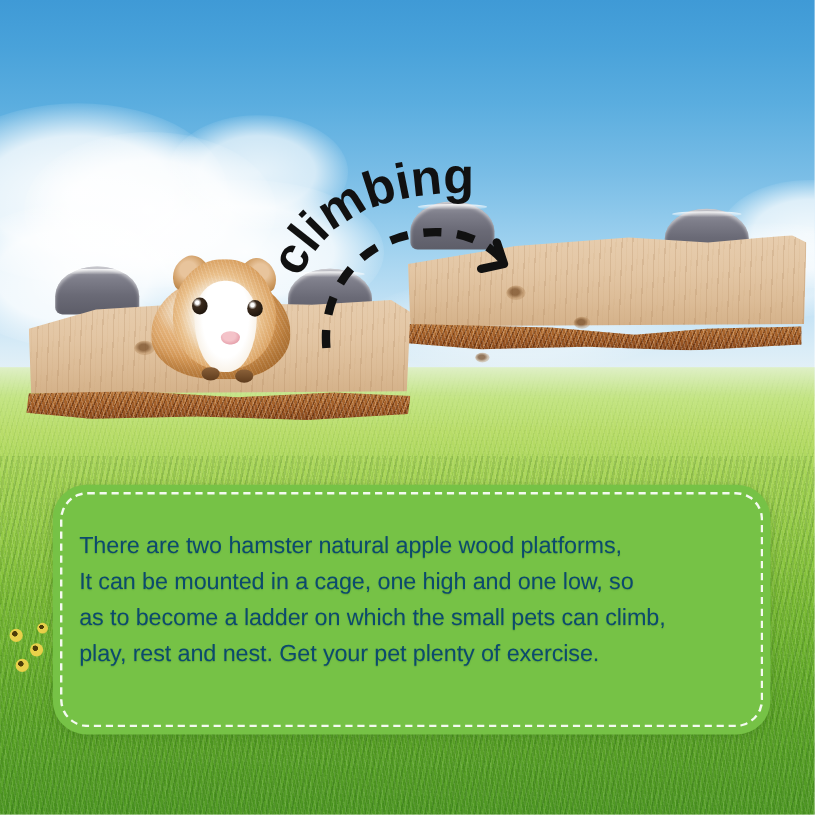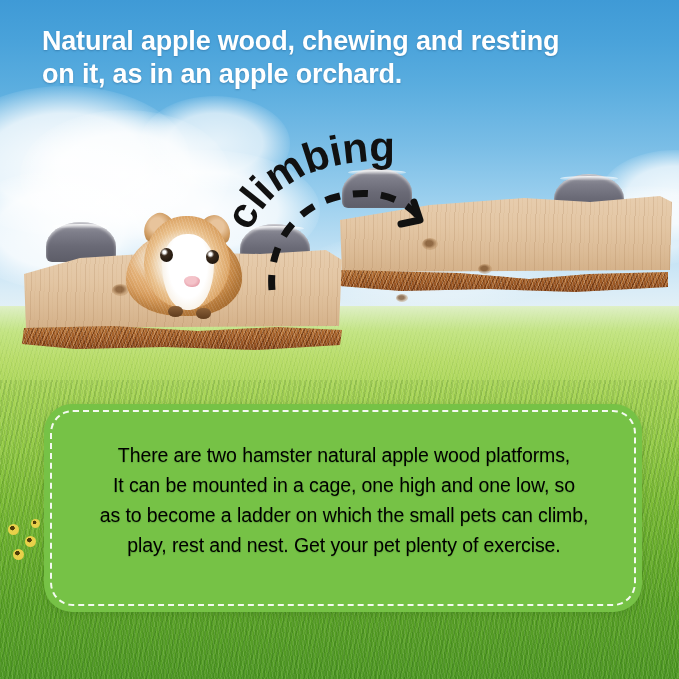--- a/index.html
+++ b/index.html
@@ -183,27 +183,26 @@
     border-radius:28px;
     box-shadow:0 2px 7px rgba(40,90,20,.22);
   }
   .card-dash {
     position:absolute; left:6px; top:6px; right:6px; bottom:6px;
     border:2px dashed rgba(255,255,255,.92);
     border-radius:23px;
   }
   .card-text {
     position:absolute; left:22px; top:36px; right:20px;
-    color:#000000;
+    color:#0c4a6e;
     font-size:19.5px;
     line-height:30px;
     letter-spacing:-.1px;
     text-shadow:0 1px 1px rgba(50,110,25,.30);
     white-space:pre-line;
-    text-align:center;
   }
 </style>
 </head>
 <body>
 
 <div id="stage">
 
   <div class="sky"></div>
   <div class="cloud cl-a"></div>
   <div class="cloud cl-b"></div>
@@ -215,22 +214,20 @@
   <div class="cloud cl-h"></div>
 
   <div class="grass"></div>
   <div class="grass-tex"></div>
   <div class="grass-tex2"></div>
   <div class="flower" style="left:8px;  top:524px;"></div>
   <div class="flower" style="left:25px; top:536px;"></div>
   <div class="flower" style="left:13px; top:549px;"></div>
   <div class="flower" style="left:31px; top:519px; width:9px; height:9px;"></div>
 
-  <div class="headline">Natural apple wood, chewing and resting
-on it, as in an apple orchard.</div>
 
   <div class="platform" style="left:330px; top:168px; width:349px; height:150px;">
     <div class="cup" style="left:12px; top:0px; width:70px; height:40px;"></div>
     <div class="cup" style="left:224px; top:6px; width:70px; height:40px;"></div>
     <div class="board-top" style="left:8px; top:28px; width:336px; height:76px;
                 clip-path:polygon(2px 24px, 92px 9px, 186px 2px, 252px 6px, 322px 0px, 334px 6px, 332px 74px, 4px 76px);"></div>
     <div class="knot" style="left:92px; top:70px; width:16px; height:12px;"></div>
     <div class="knot" style="left:148px; top:96px; width:14px; height:10px;"></div>
     <div class="knot" style="left:66px; top:126px; width:12px; height:8px;"></div>
     <div class="board-edge" style="left:9px; top:102px; width:331px; height:22px;

